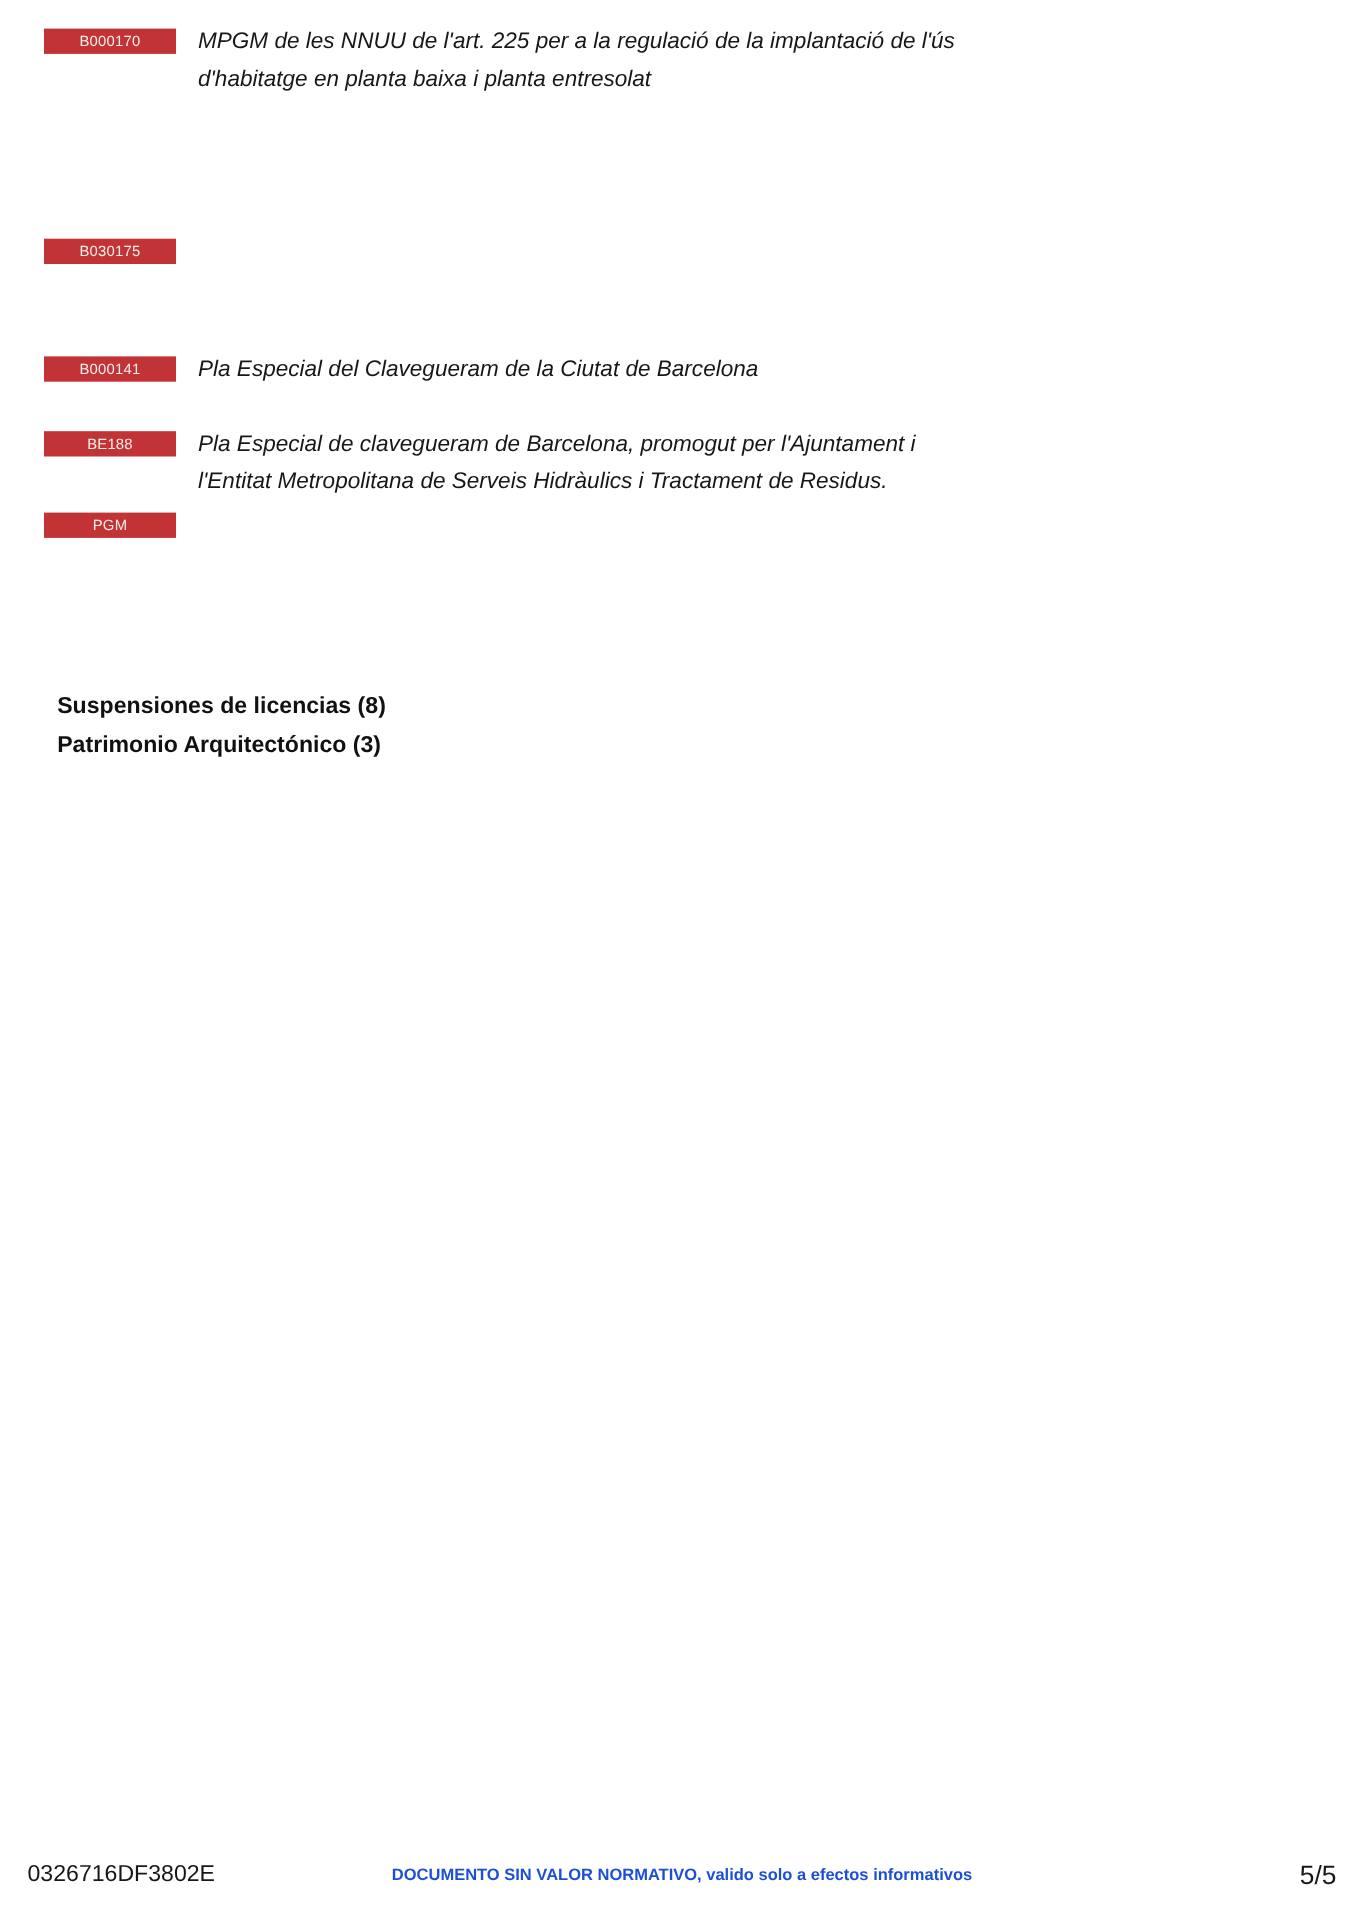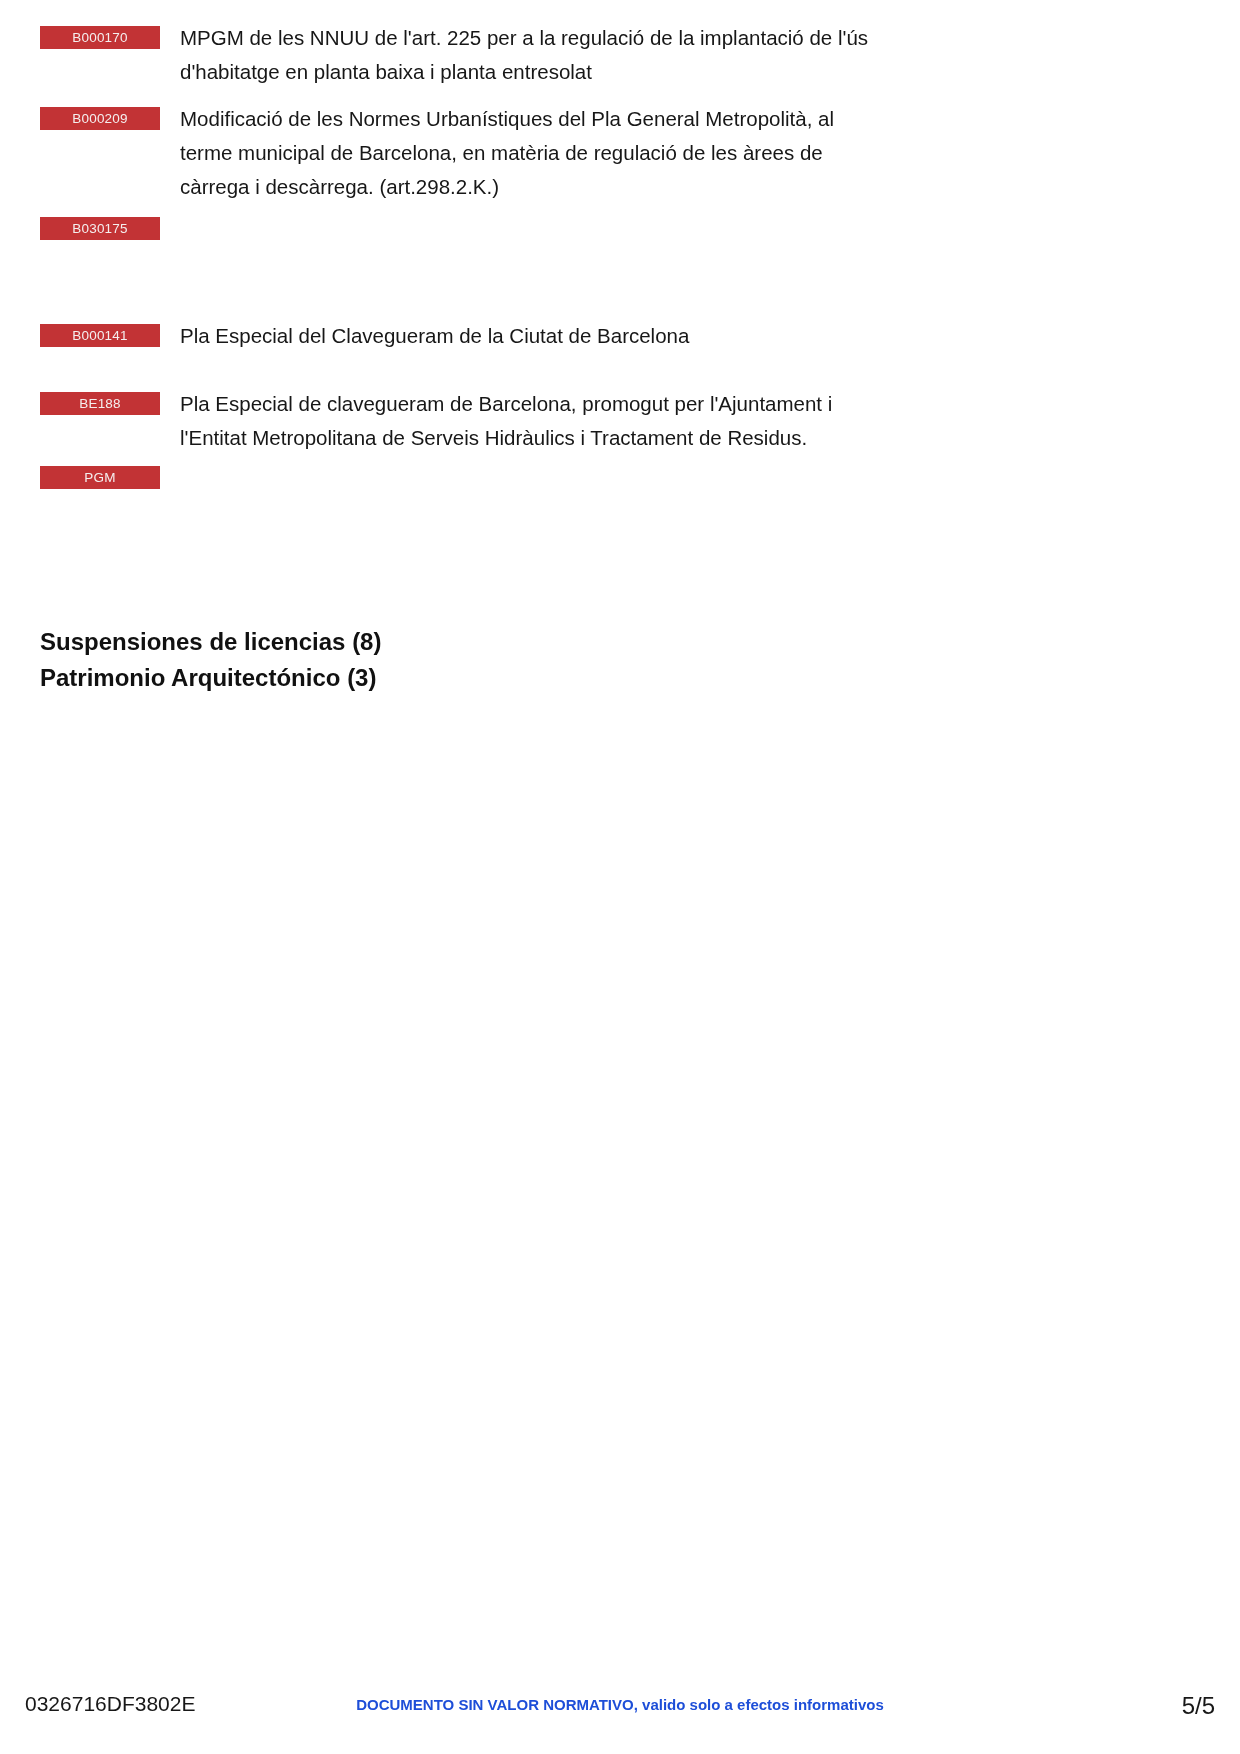--- a/index.html
+++ b/index.html
@@ -35,25 +35,26 @@
     text-align: center;
     letter-spacing: 0.2px;
   }
   .plan-text {
     margin-left: 20px;
     margin-top: -5px;
     font-size: 20.5px;
     line-height: 34px;
     white-space: pre-line;
     color: #171717;
+    font-style: italic;
   }
   .section-heading {
     position: absolute;
-    left: 40px;
-    font-size: 24px;
+    left: 52px;
+    font-size: 21px;
     font-weight: bold;
     line-height: 28px;
     color: #111111;
   }
   .footer-doc-code {
     position: absolute;
     left: 25px;
     top: 1692px;
     font-size: 21px;
     color: #171717;
@@ -80,26 +81,20 @@
 <body>
 
 <div class="page">
 
   <div class="plan-row" style="top:26px">
     <div class="badge">B000170</div>
     <div class="plan-text">MPGM de les NNUU de l'art. 225 per a la regulació de la implantació de l'ús
 d'habitatge en planta baixa i planta entresolat</div>
   </div>
 
-  <div class="plan-row" style="top:107px">
-    <div class="badge">B000209</div>
-    <div class="plan-text">Modificació de les Normes Urbanístiques del Pla General Metropolità, al
-terme municipal de Barcelona, en matèria de regulació de les àrees de
-càrrega i descàrrega. (art.298.2.K.)</div>
-  </div>
 
   <div class="plan-row" style="top:217px">
     <div class="badge">B030175</div>
   </div>
 
   <div class="plan-row" style="top:324px">
     <div class="badge">B000141</div>
     <div class="plan-text">Pla Especial del Clavegueram de la Ciutat de Barcelona</div>
   </div>
 

